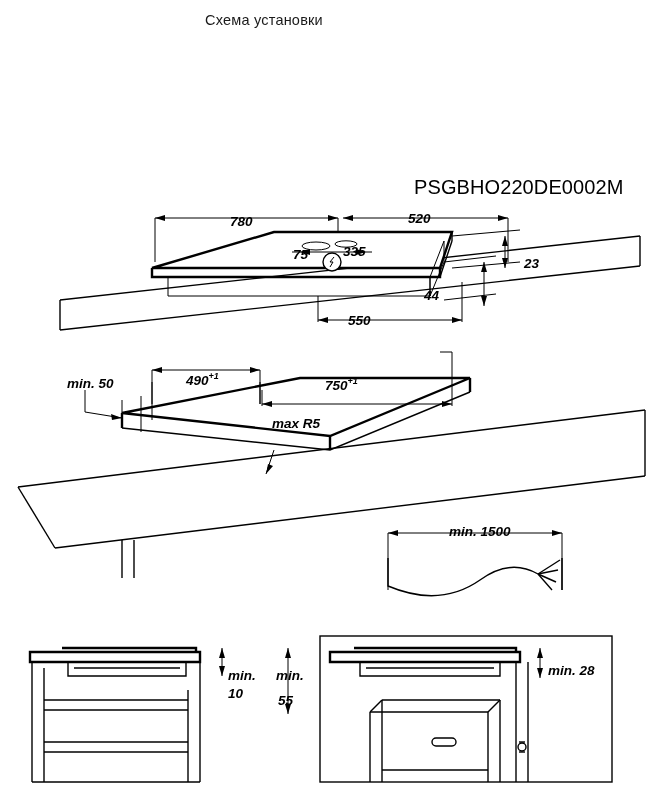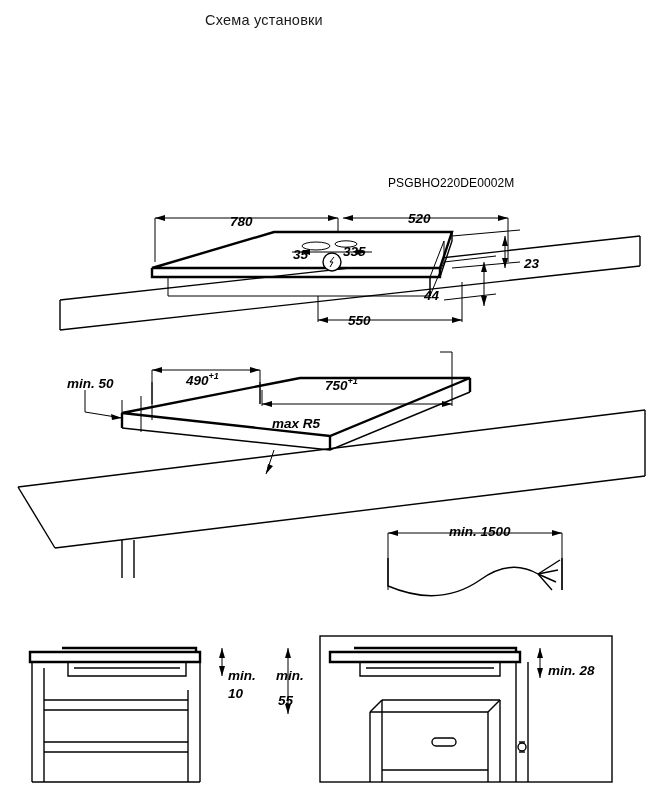--- a/index.html
+++ b/index.html
@@ -23,23 +23,23 @@
     left: 0;
     top: 12px;
     width: 528px;
     text-align: center;
     font-size: 14.5px;
     color: #1a1a1a;
     letter-spacing: 0.2px;
   }
   .model-code {
     position: absolute;
-    left: 388px;
+    left: 414px;
     top: 176px;
-    font-size: 12px;
+    font-size: 20px;
     color: #000;
     letter-spacing: 0.1px;
   }
   .dim {
     position: absolute;
     font-size: 13.5px;
     font-weight: bold;
     color: #000;
     white-space: nowrap;
     font-style: italic;
@@ -239,21 +239,21 @@
       <circle class="ln med" cx="522" cy="747" r="4" fill="#fff"></circle>
 
       <path class="ln thin" d="M 540 648 L 540 678"></path>
       <path class="fillblack" d="M 540 648 L 537 658 L 543 658 Z"></path>
       <path class="fillblack" d="M 540 678 L 537 668 L 543 668 Z"></path>
     </g>
   </svg>
 
   <div class="dim" style="left:230px; top:214px;">780</div>
   <div class="dim" style="left:408px; top:211px;">520</div>
-  <div class="dim" style="left:293px; top:247px;">35</div>
+  <div class="dim" style="left:293px; top:247px;">75</div>
   <div class="dim" style="left:343px; top:244px;">335</div>
   <div class="dim" style="left:524px; top:256px;">23</div>
   <div class="dim" style="left:424px; top:288px;">44</div>
   <div class="dim" style="left:348px; top:313px;">550</div>
 
   <div class="dim" style="left:67px; top:376px;">min. 50</div>
   <div class="dim" style="left:186px; top:371px;"><span>490</span><span class="sup">+1</span></div>
   <div class="dim" style="left:325px; top:376px;"><span>750</span><span class="sup">+1</span></div>
   <div class="dim" style="left:272px; top:416px;">max R5</div>
 

